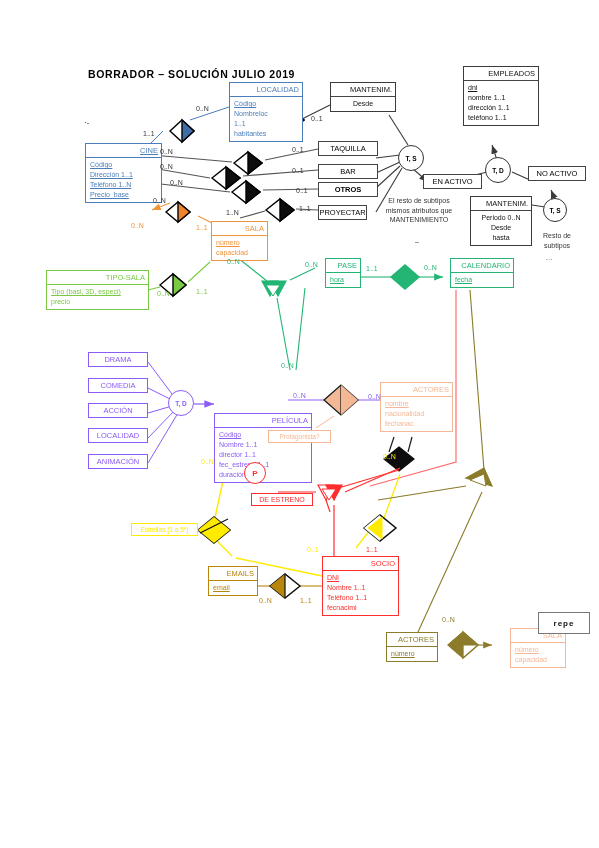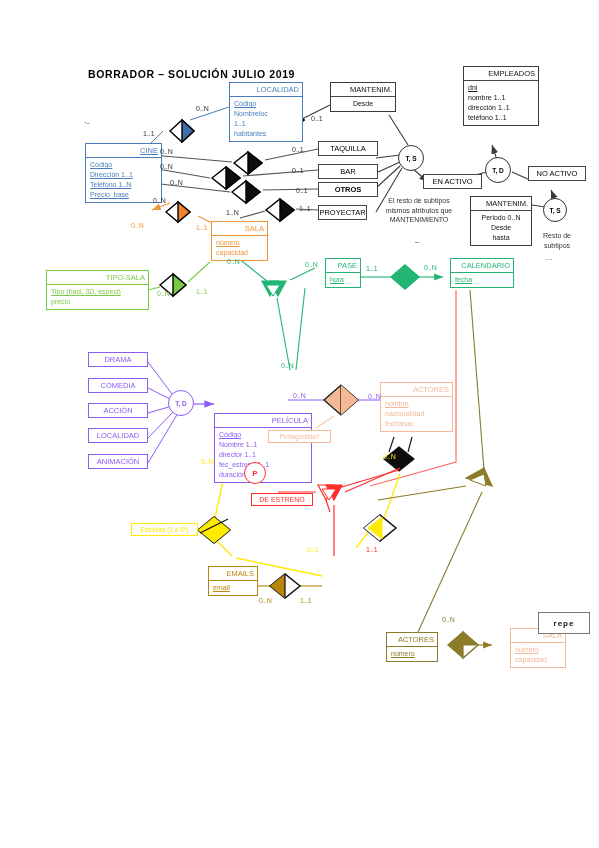--- a/index.html
+++ b/index.html
@@ -321,20 +321,29 @@
 
   <div class="ent" id="e-actores" style="left:380px;top:382px;width:73px;border-color:#f5b896;color:#f5b896;">
     <div class="hdr" style="border-color:#f5b896;">ACTORES</div>
     <div class="body">
       <div class="u">nombre</div>
       <div>nacionalidad</div>
       <div>fechanac</div>
     </div>
   </div>
 
+  <div class="ent" id="e-socio" style="left:322px;top:556px;width:77px;border-color:#ff2d2d;color:#ff2d2d;">
+    <div class="hdr" style="border-color:#ff2d2d;">SOCIO</div>
+    <div class="body">
+      <div class="u">DNI</div>
+      <div>Nombre 1..1</div>
+      <div>Teléfono 1..1</div>
+      <div>fecnacimi</div>
+    </div>
+  </div>
 
   <div class="ent" id="e-emails" style="left:208px;top:566px;width:50px;border-color:#b8860b;color:#b8860b;">
     <div class="hdr" style="border-color:#b8860b;">EMAILS</div>
     <div class="body">
       <div class="u">email</div>
     </div>
   </div>
 
   <div class="ent" id="e-asiento" style="left:386px;top:632px;width:52px;border-color:#8b7b2a;color:#8b7b2a;">
     <div class="hdr" style="border-color:#8b7b2a;">ACTORES</div>

